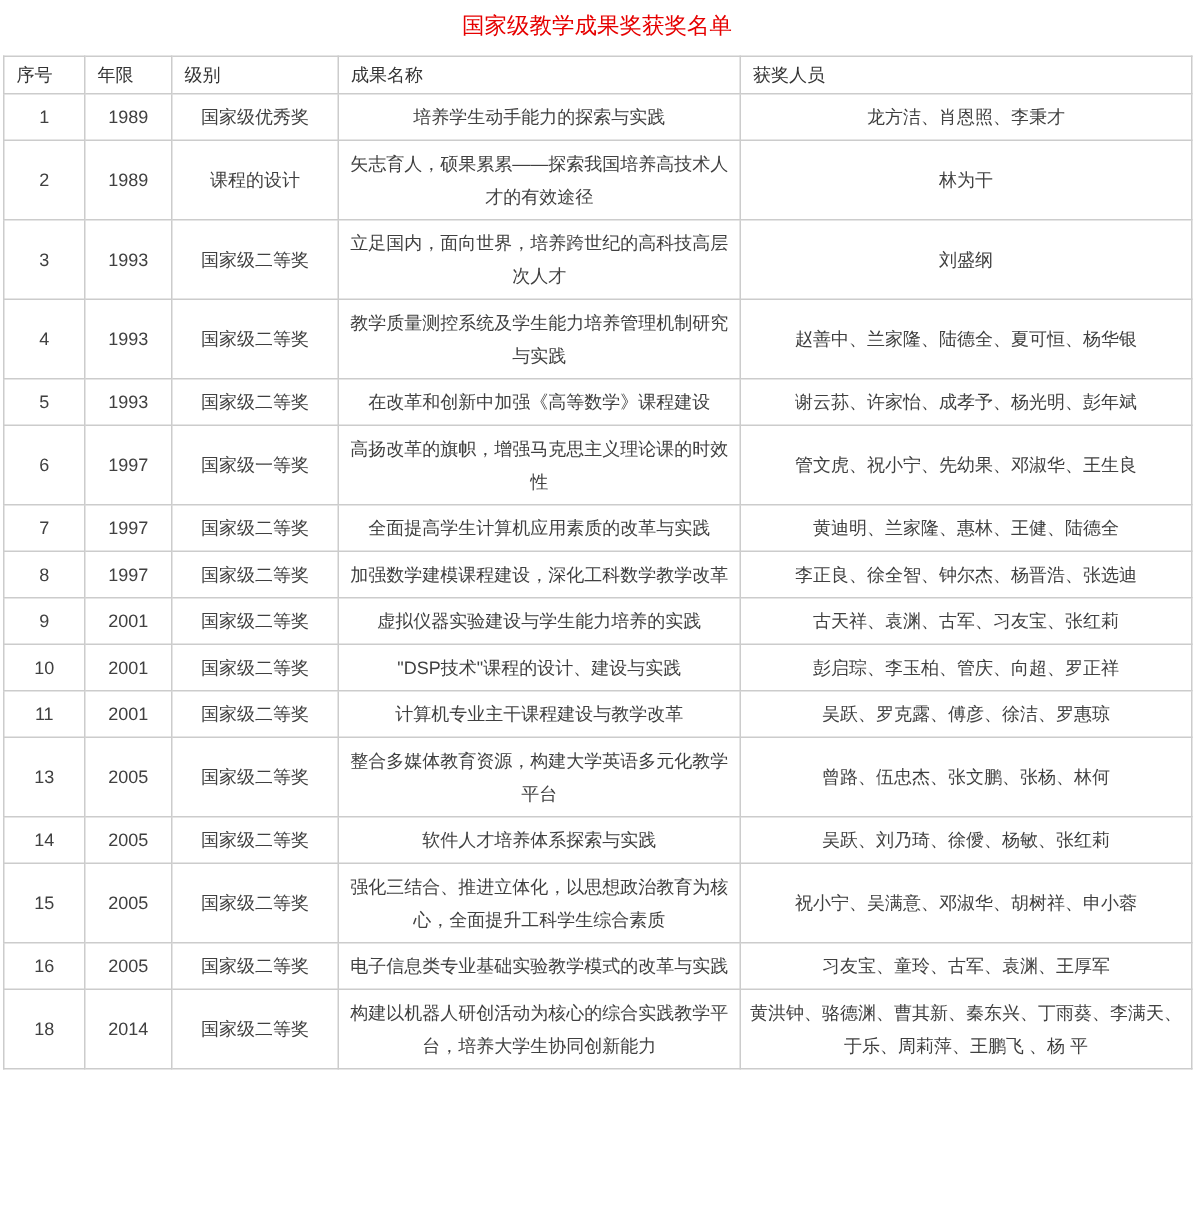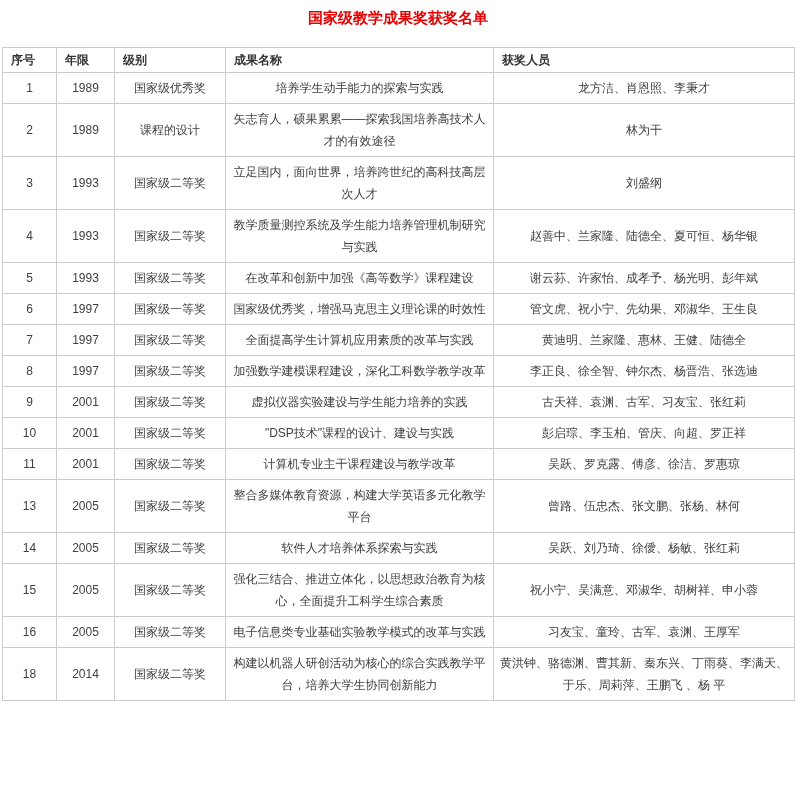--- a/index.html
+++ b/index.html
@@ -6,40 +6,40 @@
   * { box-sizing: border-box; }
   html, body { margin: 0; padding: 0; }
   body {
     width: 796px; height: 806px; overflow: hidden;
     background: #ffffff;
     font-family: "Liberation Sans", "DejaVu Sans", sans-serif;
     color: var(--text-color);
   }
   .page { width: 796px; }
   .page-title {
-    margin: 10px 0 21px 0;
+    margin: 10px 0 11px 0;
     text-align: center;
     font-size: 15px;
-    font-weight: bold;
+    font-weight: normal;
     color: var(--title-color);
     line-height: 16px;
   }
   table.awards {
     width: 792px;
     margin: 0 2px;
     border-collapse: collapse;
     table-layout: fixed;
     font-size: 12px;
   }
   table.awards th, table.awards td {
     border: 1px solid var(--border-color);
     word-break: break-all;
   }
   table.awards th {
-    font-weight: bold;
+    font-weight: normal;
     text-align: left;
     padding: 1px 8px;
     line-height: 22px;
     color: #333333;
     background: #ffffff;
   }
   table.awards td {
     text-align: center;
     padding: 4px 6px;
     line-height: 22px;
@@ -101,21 +101,21 @@
           <td>5</td>
           <td>1993</td>
           <td>国家级二等奖</td>
           <td>在改革和创新中加强《高等数学》课程建设</td>
           <td>谢云荪、许家怡、成孝予、杨光明、彭年斌</td>
         </tr>
         <tr>
           <td>6</td>
           <td>1997</td>
           <td>国家级一等奖</td>
-          <td>国家级优秀奖，增强马克思主义理论课的时效性</td>
+          <td>高扬改革的旗帜，增强马克思主义理论课的时效性</td>
           <td>管文虎、祝小宁、先幼果、邓淑华、王生良</td>
         </tr>
         <tr>
           <td>7</td>
           <td>1997</td>
           <td>国家级二等奖</td>
           <td>全面提高学生计算机应用素质的改革与实践</td>
           <td>黄迪明、兰家隆、惠林、王健、陆德全</td>
         </tr>
         <tr>

